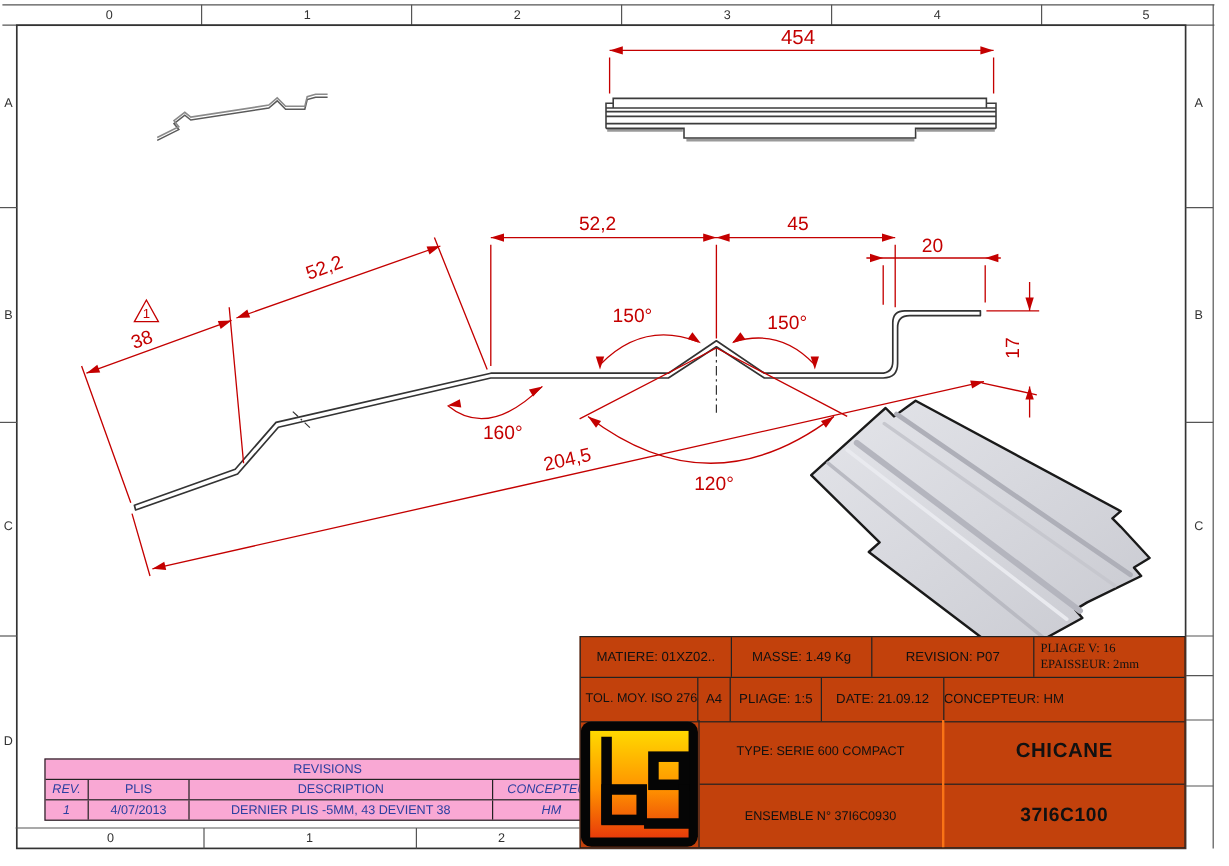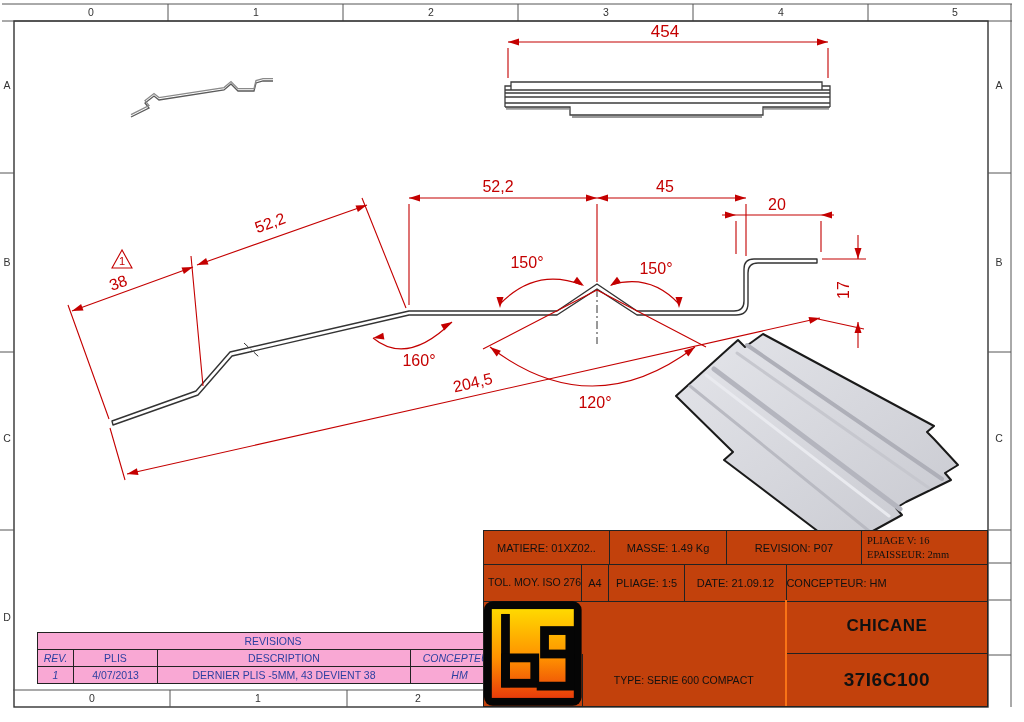--- a/index.html
+++ b/index.html
@@ -256,21 +256,22 @@
         <g stroke="#050505" stroke-width="9" fill="none">
           <path d="M22,13 V88"></path>
           <rect x="22" y="58" width="30" height="26"></rect>
           <rect x="62" y="30" width="26" height="24"></rect>
           <path d="M88,54 V87 H54"></path>
         </g>
       </svg>
     </div>
     <div class="colsplit" style="width:203px;border-left:1px solid #222">
       <div class="half" style="font-size:10.5px">TYPE: SERIE 600 COMPACT</div>
+      <div class="half bt" style="font-size:10.5px">ENSEMBLE N° 37I6C0930</div>
     </div>
     <div class="colsplit" style="width:201px;border-left:2px solid #f97316">
       <div class="half bold-big">CHICANE</div>
-      <div class="half bt bold-big" style="font-size:19px">37I6C100</div>
+      <div class="half bt bold-big" style="font-size:16px">37I6C100</div>
     </div>
   </div>
 </div>
 
 </div>
 
 </body></html>

